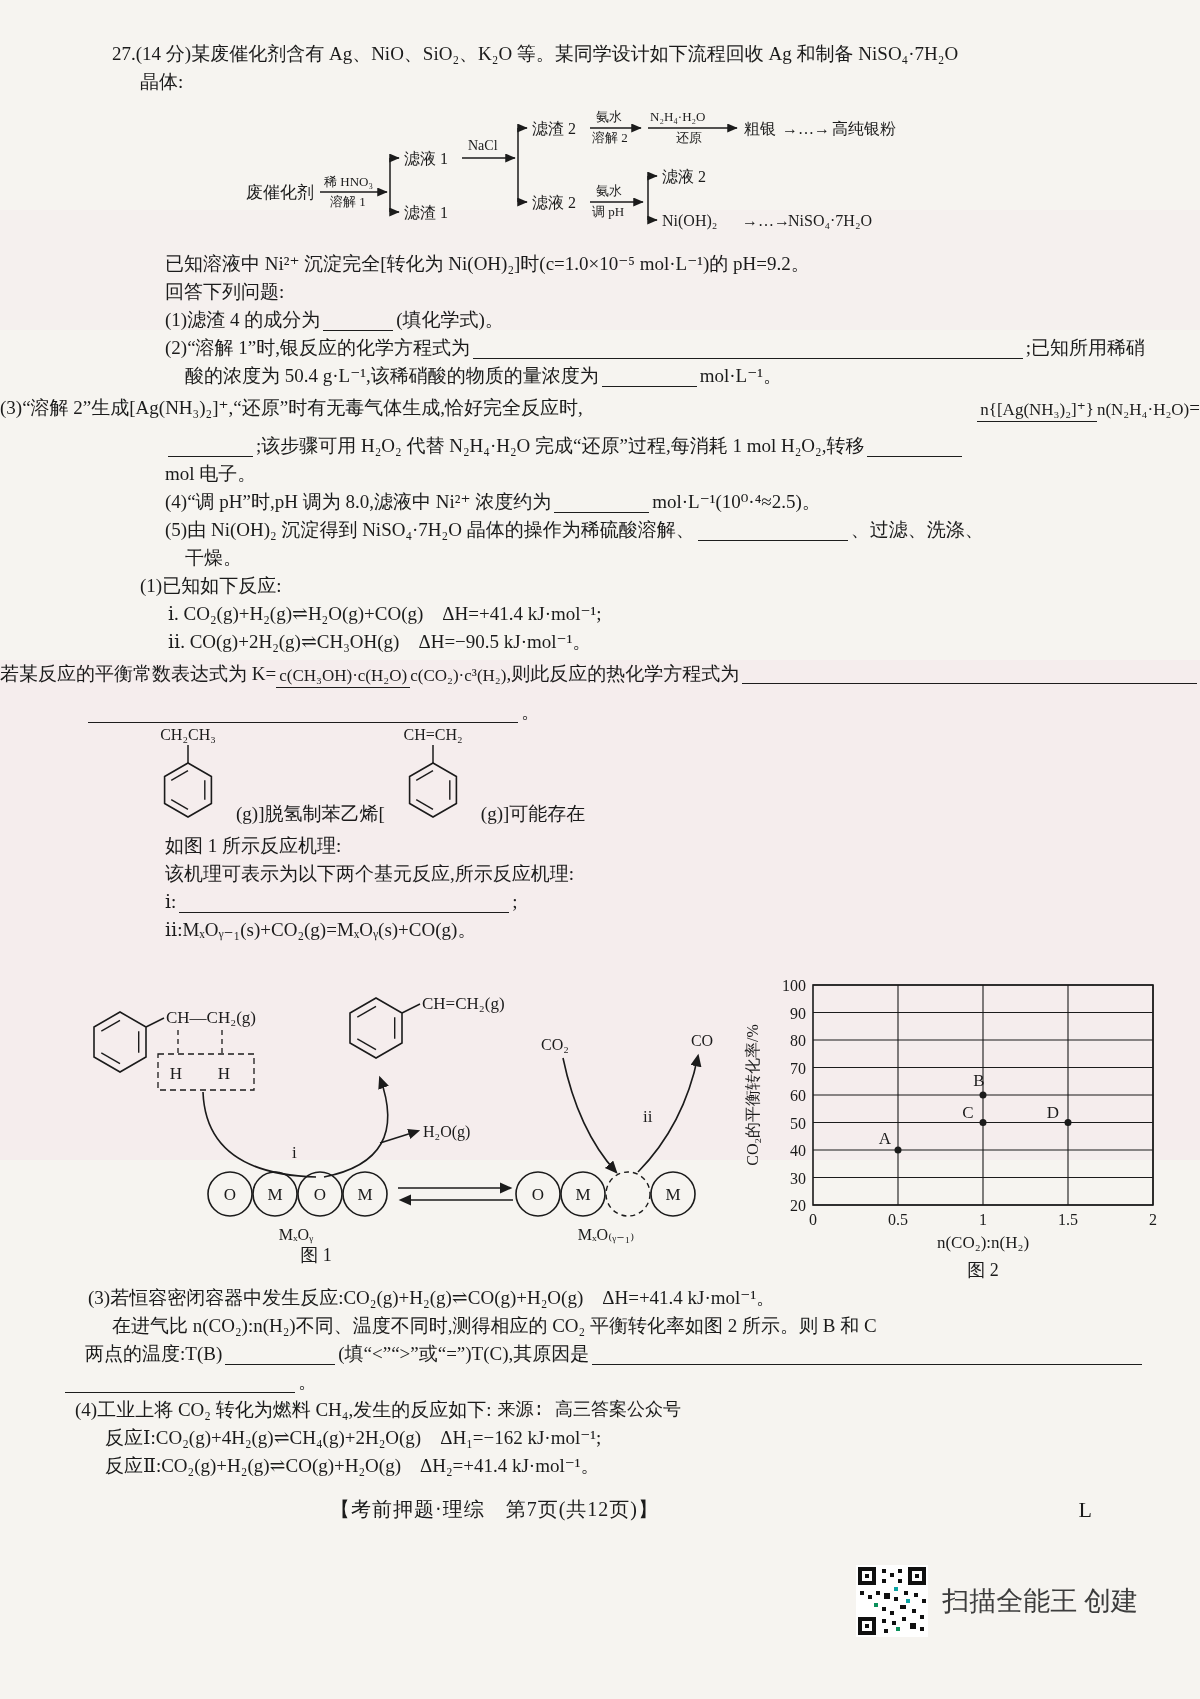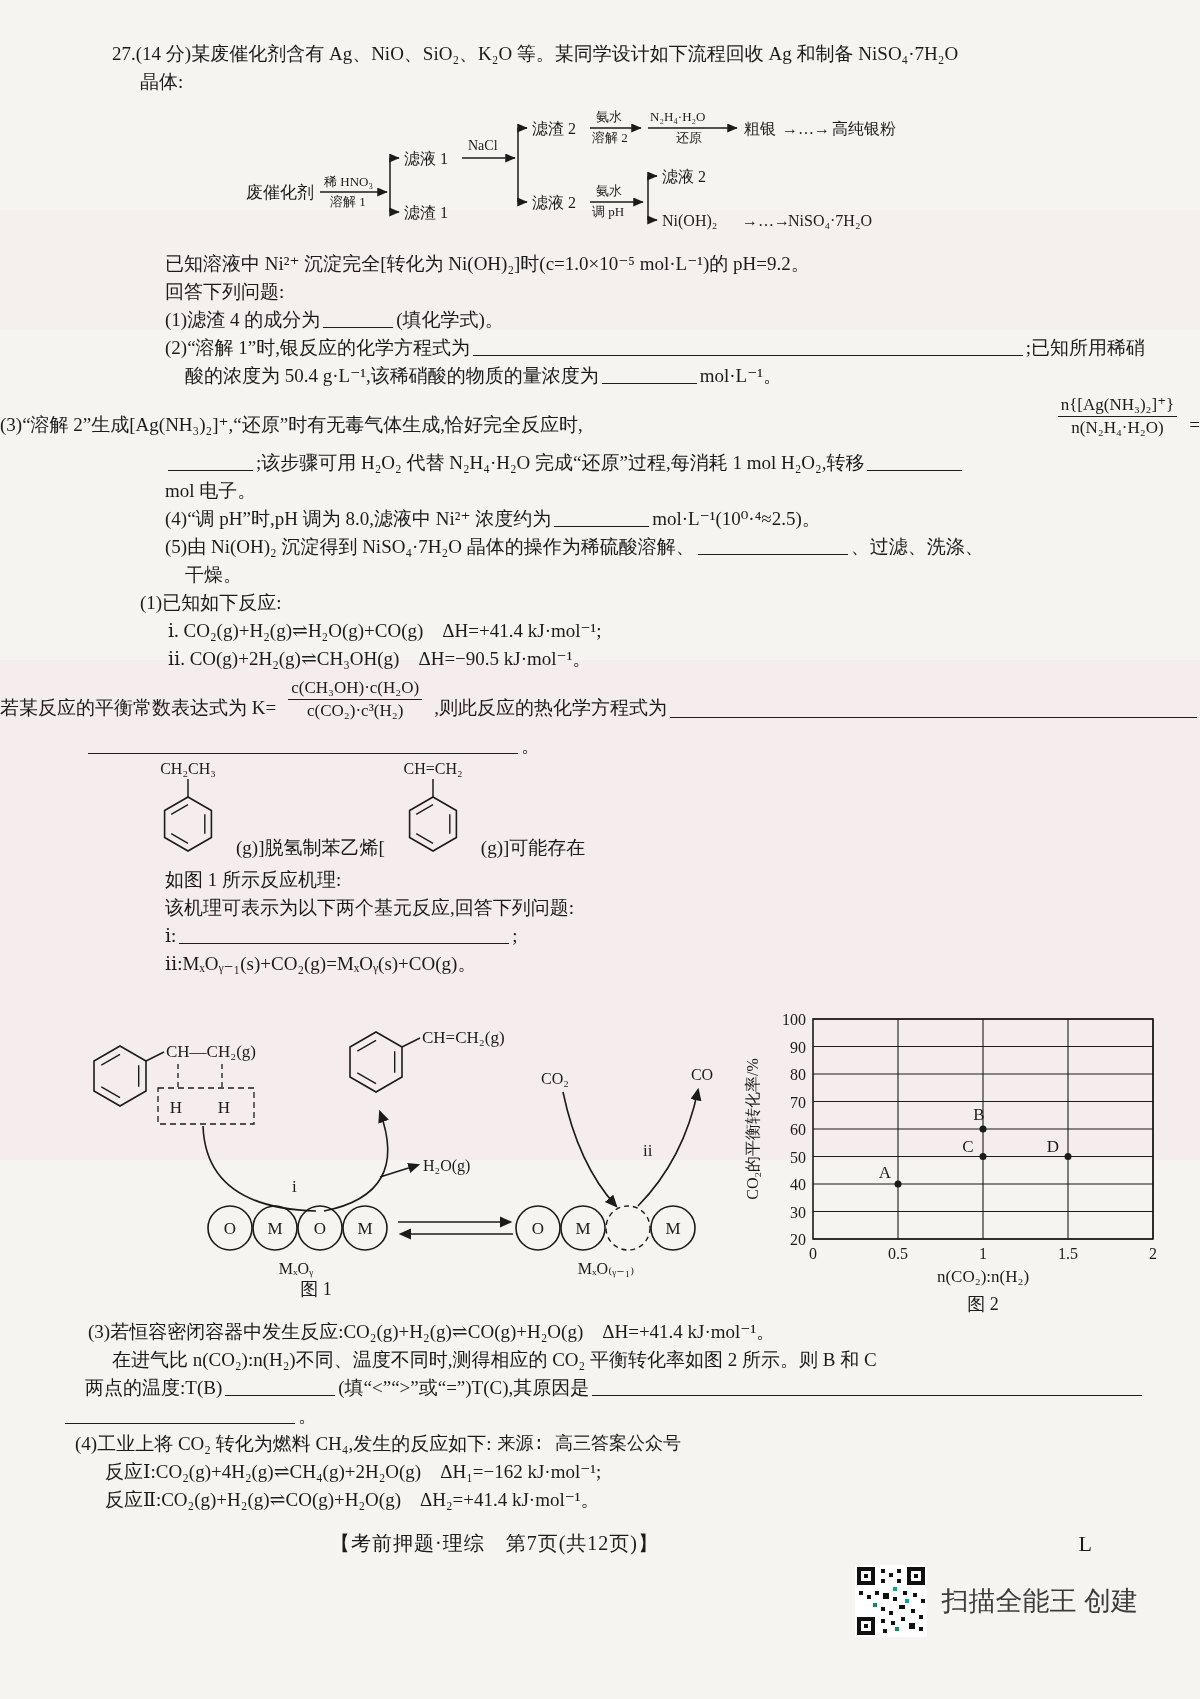--- a/index.html
+++ b/index.html
@@ -4,48 +4,48 @@
 <style>
 *{margin:0;padding:0;box-sizing:border-box}
 html,body{width:1200px;height:1699px}
 body{position:relative;background:#f6f4f0;color:#1b1b1b;
   font-family:"Liberation Serif","DejaVu Serif","DejaVu Sans",serif;
   font-size:19px;overflow:hidden}
 .tint{position:absolute;left:0;width:100%;pointer-events:none;z-index:0}
 .t1{top:660px;height:500px;background:rgba(228,120,190,0.05)}
 .t2{top:210px;height:120px;background:rgba(228,140,190,0.03)}
 .content{position:relative;z-index:1;padding-top:40px}
-.ln{display:flex;align-items:flex-start;line-height:28px;margin-right:60px}
+.ln{display:flex;align-items:center;line-height:28px;margin-right:60px}
 .lnc{align-items:flex-end}
 .lnb{align-items:flex-end}
 .bl{display:inline-block;border-bottom:1.6px solid #1d1d1d;height:22px;margin:0 3px;flex:0 0 auto}
 .blc{align-self:flex-end;margin-bottom:4px}
 .grow{flex:1 1 auto}
 .w70{width:70px}.w85{width:85px}.w95{width:95px}.w110{width:110px}
 .w150{width:150px}.w230{width:230px}.w330{width:330px}.w430{width:430px}
-.frac{display:inline-flex;flex-direction:column;align-items:center;font-size:17px;line-height:1.3;margin:0 12px;flex:0 0 auto}
+.frac{display:inline-flex;flex-direction:row;align-items:center;font-size:17px;line-height:1.3;margin:0 0;flex:0 0 auto}
 .frac .num{border-bottom:1.5px solid #1d1d1d;padding:0 3px}
 .fracR{margin-left:auto}
 .ml62{margin-left:62px}.ml75{margin-left:75px}.ml85{margin-left:85px}.ml88{margin-left:88px}
 .ml105{margin-left:105px}.ml112{margin-left:112px}.ml140{margin-left:140px}
 .ml165{margin-left:165px}.ml168{margin-left:168px}.ml185{margin-left:185px}
 .mr55{margin-right:55px}
 .tall{margin:4px 0 10px 0}
 svg{display:block}
 svg text{font-family:"Liberation Serif","DejaVu Serif","DejaVu Sans",serif;fill:#1b1b1b}
 .flowwrap{margin:6px 60px 8px 240px}
 .figs{display:flex;align-items:flex-start;margin:6px 0 2px 58px}
 .benz{display:inline-block;margin:0 4px;flex:0 0 auto}
 .pbot{padding-bottom:4px}
 .src{font-family:Liberation Mono, monospace;font-size:18px;padding-left:6px}
 .footer{display:flex;align-items:flex-end;margin-top:16px}
 .footer .ft{margin-left:330px;font-size:20px;letter-spacing:1px}
 .footer .fl{margin-left:auto;margin-right:108px;font-size:22px}
 .qrblock{position:absolute;right:62px;bottom:62px;display:flex;align-items:center;z-index:2}
-.qrtext{font-size:27px;color:#3c3c3c;margin-left:14px;font-family:Liberation Sans, sans-serif}
+.qrtext{font-size:27px;color:#3c3c3c;margin-left:14px;font-family:Liberation Serif, serif}
 .ptlabel{font-size:17px}
 </style>
 </head>
 <body>
 
 <div class="tint t1"></div>
 <div class="tint t2"></div>
 
 <div class="content">
 
@@ -196,21 +196,21 @@
         <line x1="44" y1="83.4" x2="27.2" y2="73.7" stroke="#1b1b1b" stroke-width="1.4"></line>
         <line x1="27.2" y1="54.3" x2="44" y2="44.6" stroke="#1b1b1b" stroke-width="1.4"></line>
       </svg>
     </span>
     <span class="pbot">(g)]可能存在</span>
   </div>
   <div class="ln ml165">
     <span>如图 1 所示反应机理:</span>
   </div>
   <div class="ln ml165">
-    <span>该机理可表示为以下两个基元反应,回答下列问题:</span>
+    <span>该机理可表示为以下两个基元反应,所示反应机理:</span>
   </div>
   <div class="ln ml165">
     <span>ⅰ:</span>
     <span class="bl w330"></span>
     <span>;</span>
   </div>
   <div class="ln ml165">
     <span>ⅱ:MₓOᵧ₋₁(s)+CO₂(g)=MₓOᵧ(s)+CO(g)。</span>
   </div>
 

